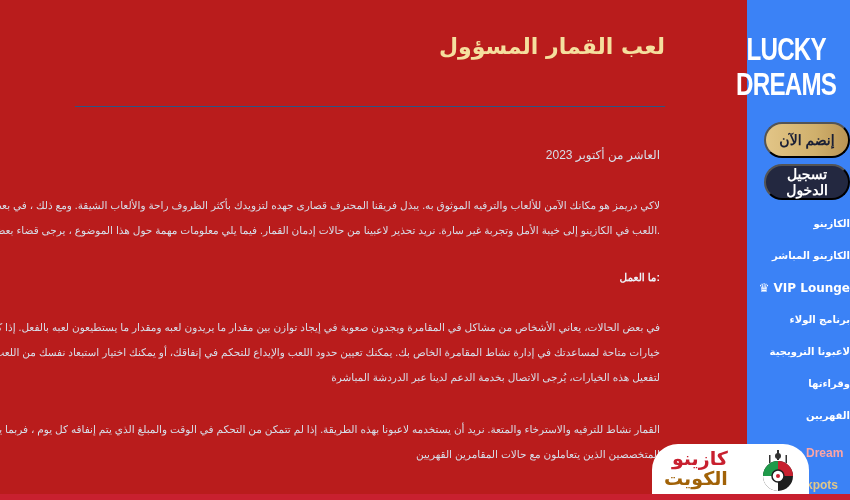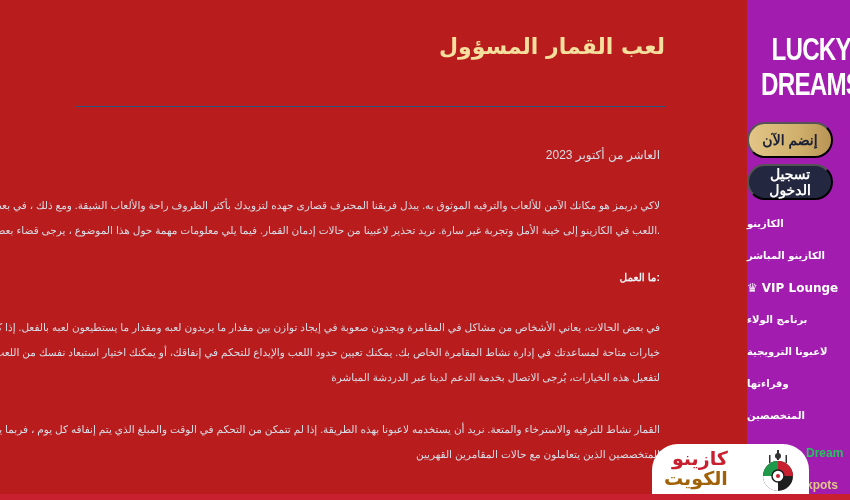--- a/index.html
+++ b/index.html
@@ -30,22 +30,22 @@
   }
   .text.lines { line-height: 25px; }
   .date { top: 148px; font-size: 12px; text-align: right; }
   .p1 { top: 193px; }
   .h2 { top: 271px; font-weight: bold; color: #eef2f7; font-size: 10.5px; }
   .p2 { top: 315px; }
   .p3 { top: 417px; }
 
   .sidebar {
     position: absolute; left: 747px; top: 0; width: 103px; height: 500px;
-    background: #a21caf;
-    display: flex; flex-direction: column; align-items: flex-start;
+    background: #3b82f6;
+    display: flex; flex-direction: column; align-items: flex-end;
   }
   .logo {
     margin-top: 32px; color: #ffffff; text-align: center;
     font-family: "Liberation Sans", sans-serif; font-weight: bold;
     font-size: 31px; line-height: 35px; letter-spacing: -1px;
     transform: scaleX(0.78);
   }
   .btn {
     width: 86px; height: 36px; border-radius: 18px;
     display: flex; align-items: center; justify-content: center;
@@ -77,21 +77,21 @@
   }
   .badge-text .l1 { color: #c8202f; font-size: 19px; display: block; }
   .badge-text .l2 { color: #a16207; font-size: 19px; display: block; }
   .badge-emblem {
     position: absolute; right: 14px; top: 6px; width: 34px; height: 42px;
   }
   .redbar {
     position: absolute; left: 0; top: 494px; width: 850px; height: 6px; background: #c8202f;
   }
   .peek {
-    position: absolute; left: 806px; color: #22c55e; font-size: 12px; font-weight: bold;
+    position: absolute; left: 806px; color: #fca5a5; font-size: 12px; font-weight: bold;
     font-family: "Liberation Sans", sans-serif;
   }
   .peek-dream { top: 446px; }
   .peek-jack { top: 478px; color: #e0c788; }
 </style>
 </head>
 <body>
 
 <div class="main">
   <h1 class="title">لعب القمار المسؤول</h1>
@@ -127,21 +127,21 @@
   <button class="btn btn-login">تسجيل الدخول</button>
 
   <div class="nav-item nav-first">الكازينو</div>
   <div class="nav-item">الكازينو المباشر</div>
   <div class="nav-item nav-vip">
     <span class="crown">♛</span><span>VIP Lounge</span>
   </div>
   <div class="nav-item">برنامج الولاء</div>
   <div class="nav-item">لاعبونا الترويجية</div>
   <div class="nav-item">وقراءتها</div>
-  <div class="nav-item">المتخصصين</div>
+  <div class="nav-item">القهريين</div>
 </nav>
 
 <div class="peek peek-dream">Dream</div>
 <div class="peek peek-jack">kpots</div>
 
 <div class="badge">
   <div class="badge-text">
     <span class="l1">كازينو</span>
     <span class="l2">الكويت</span>
   </div>

